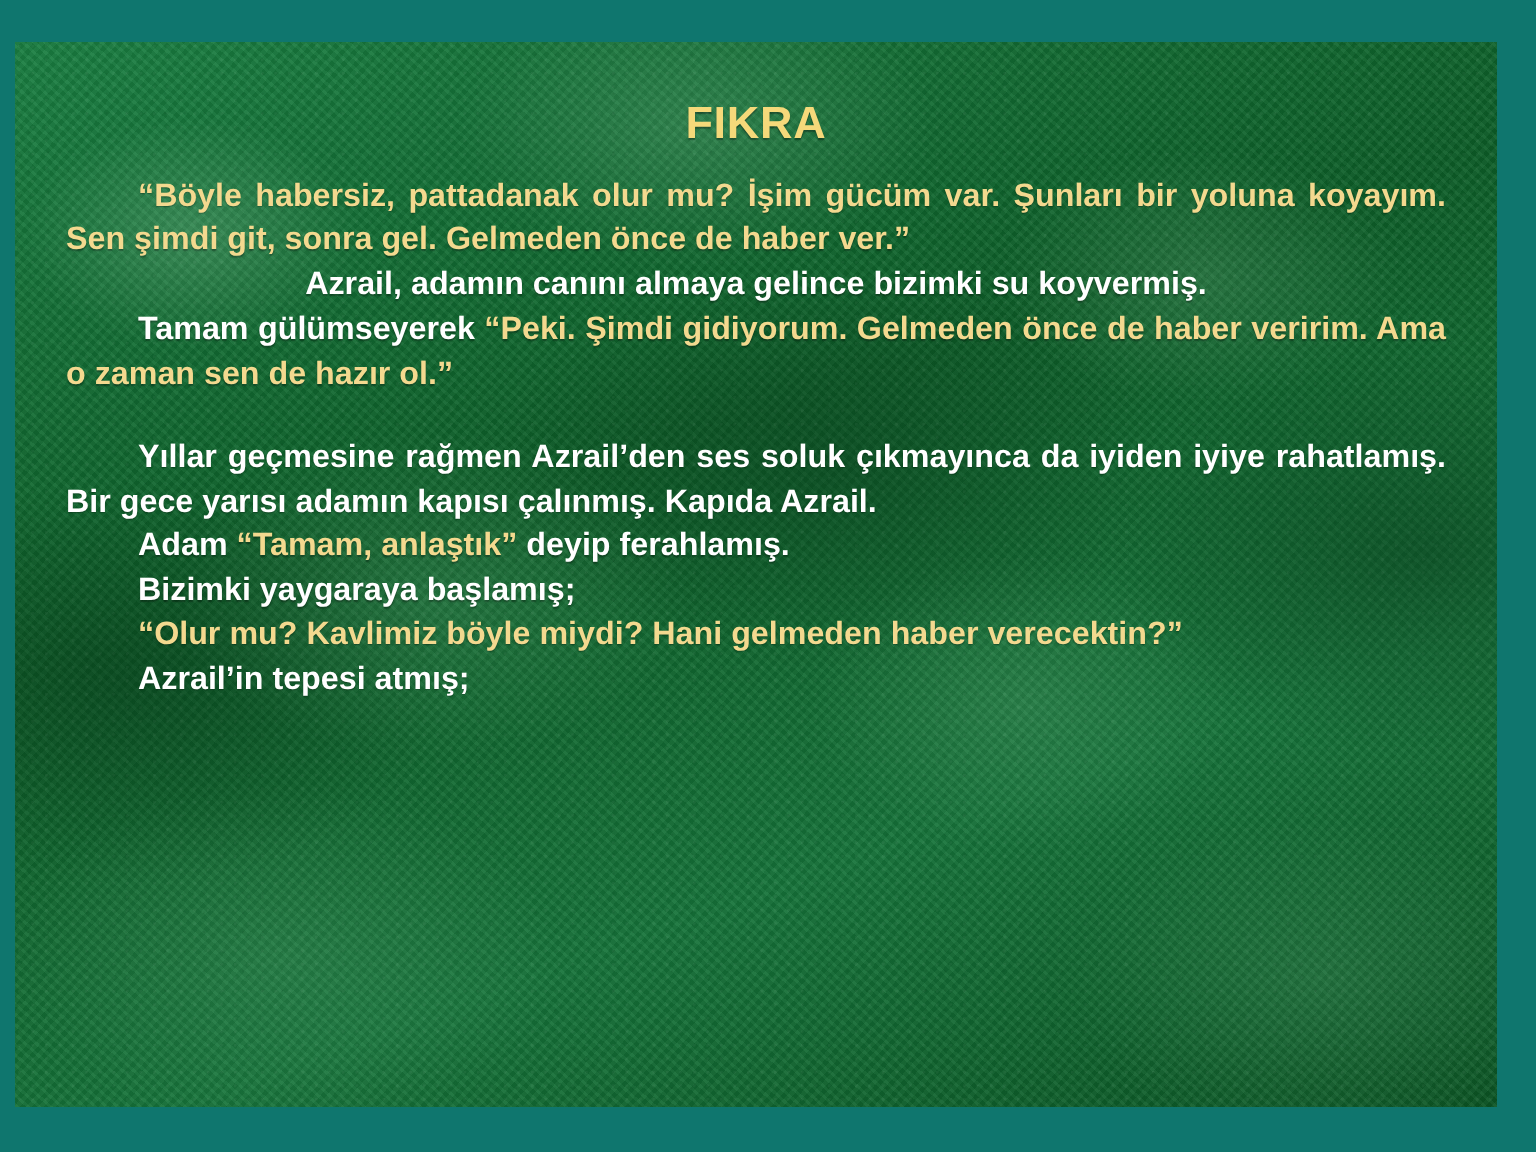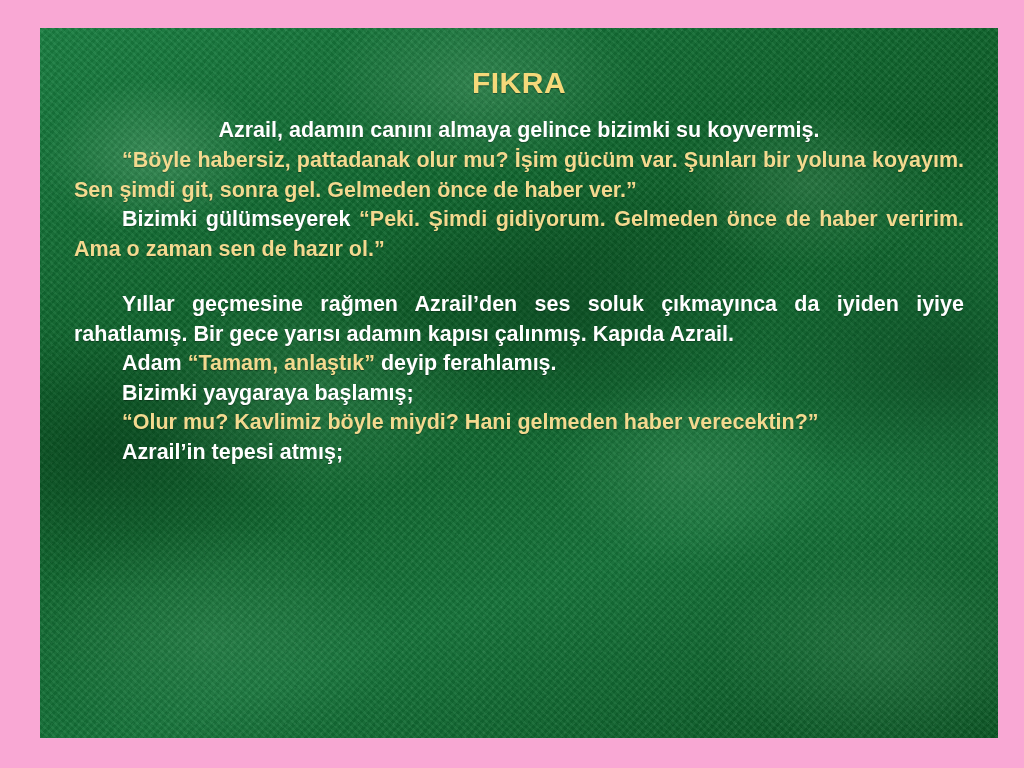--- a/index.html
+++ b/index.html
@@ -12,22 +12,22 @@
     height: 768px;
     overflow: hidden;
     font-family: "Liberation Sans", sans-serif;
   }
 
   .slide {
     position: relative;
     width: 1024px;
     height: 768px;
     box-sizing: border-box;
-    background: #f9a8d4;
-    padding: 28px 26px 30px 40px;
+    background: #0f766e;
+    padding: 28px 26px 30px 10px;
   }
 
   
   .canvas {
     position: relative;
     width: 100%;
     height: 100%;
     box-sizing: border-box;
     overflow: hidden;
     background-color: #12703a;
@@ -100,23 +100,23 @@
   .quote { color: #f3d98f; font-weight: bold; }
   .white { color: #ffffff; font-weight: bold; }
 </style>
 </head>
 <body>
 
 <div class="slide">
   <div class="canvas">
     <div class="title">FIKRA</div>
     <div class="body" id="body-root">
+        <p class="para indent"><span class="quote">“Böyle habersiz, pattadanak olur mu? İşim gücüm var. Şunları bir yoluna koyayım. Sen şimdi git, sonra gel. Gelmeden önce de haber ver.”</span></p>
         <p class="para first-centered"><span class="white">Azrail, adamın canını almaya gelince bizimki su koyvermiş.</span></p>
-        <p class="para indent"><span class="quote">“Böyle habersiz, pattadanak olur mu? İşim gücüm var. Şunları bir yoluna koyayım. Sen şimdi git, sonra gel. Gelmeden önce de haber ver.”</span></p>
-        <p class="para indent"><span class="white">Bizimki gülümseyerek </span><span class="quote">“Peki. Şimdi gidiyorum. Gelmeden önce de haber veririm. Ama o zaman sen de hazır ol.”</span></p>
+        <p class="para indent"><span class="white">Tamam gülümseyerek </span><span class="quote">“Peki. Şimdi gidiyorum. Gelmeden önce de haber veririm. Ama o zaman sen de hazır ol.”</span></p>
         <p class="spacer"></p>
         <p class="para indent"><span class="white">Yıllar geçmesine rağmen Azrail’den ses soluk çıkmayınca da iyiden iyiye rahatlamış.   Bir gece yarısı adamın kapısı çalınmış. Kapıda Azrail.</span></p>
         <p class="para indent"><span class="white">Adam </span><span class="quote">“Tamam, anlaştık”</span><span class="white"> deyip ferahlamış.</span></p>
         <p class="para indent"><span class="white">Bizimki yaygaraya başlamış;</span></p>
         <p class="para indent"><span class="quote">“Olur mu? Kavlimiz böyle miydi? Hani gelmeden haber verecektin?”</span></p>
         <p class="para indent"><span class="white">Azrail’in tepesi atmış;</span></p>
       </div>
   </div>
 </div>
 

